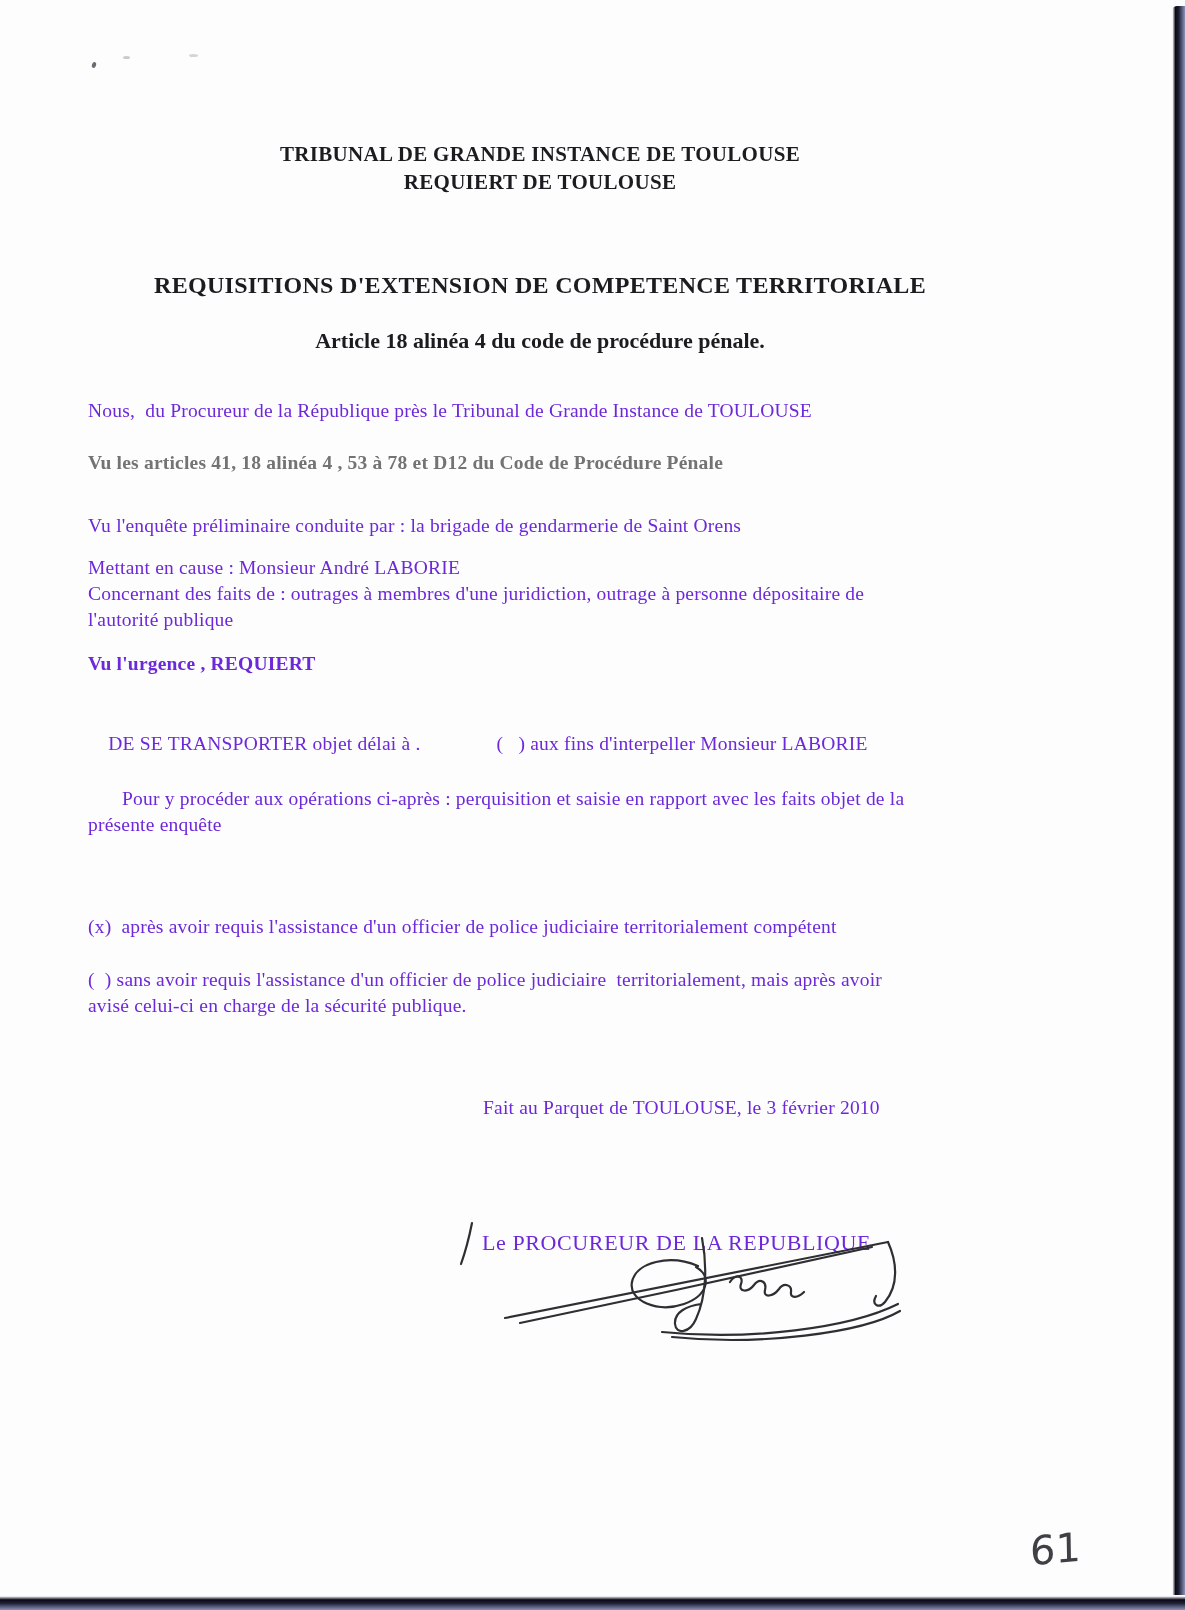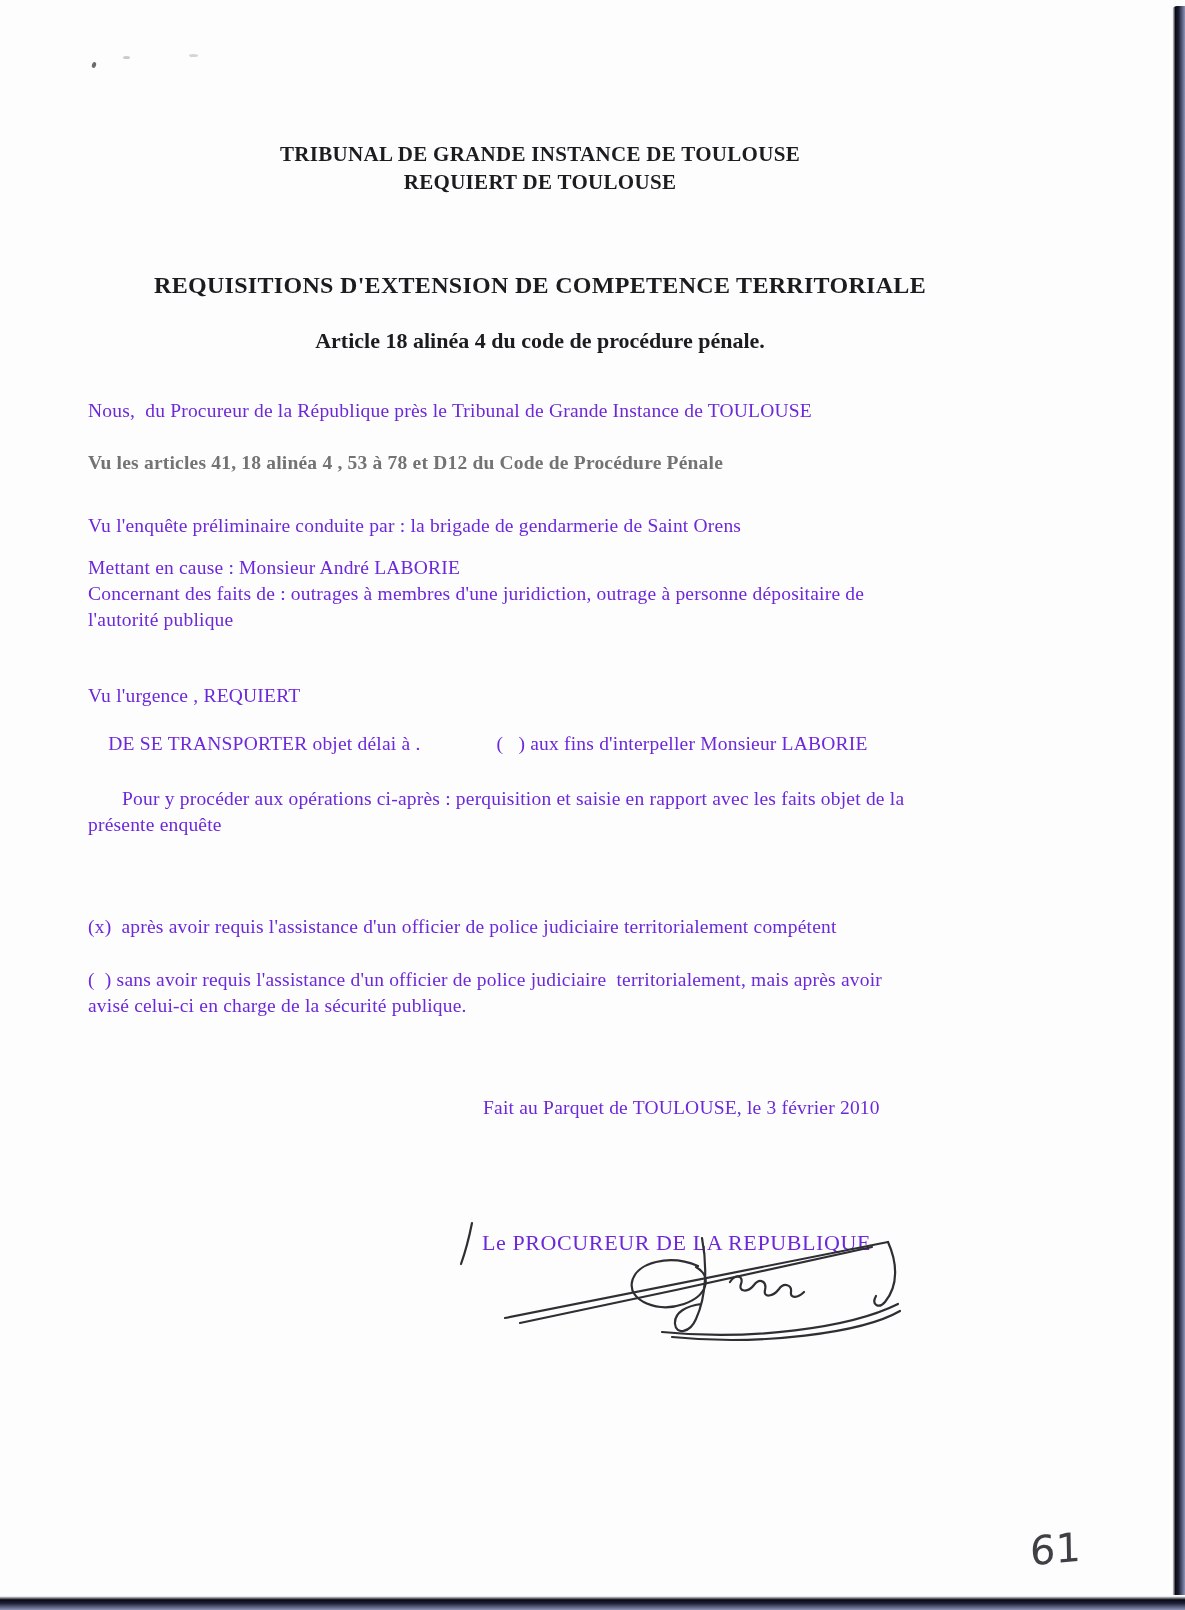--- a/index.html
+++ b/index.html
@@ -33,21 +33,21 @@
     position:absolute;left:88px;
     font-size:19.5px;letter-spacing:0.2px;white-space:pre;color:#6d28d9;
   }
   .bold{font-weight:bold;color:#737373;}
   .l-nous{top:400px;}
   .l-vuart{top:452px;}
   .l-vuenq{top:504px;margin-top:11px;}
   .l-mettant{top:557px;}
   .l-conc1{top:583px;}
   .l-conc2{top:609px;}
-  .l-urg1{top:685px;}
+  .l-urg1{top:653px;font-weight:bold;}
   .l-urg2{top:711px;}
   .l-pour1{top:788px;margin-left:34px;}
   .l-pour2{top:814px;}
   .l-chk1{top:916px;}
   .l-chk2a{top:969px;}
   .l-chk2b{top:995px;}
   .l-fait{top:1097px;left:483px;}
   .l-sig{top:1230px;left:482px;font-size:22px;letter-spacing:0.6px;}
   .gap{display:inline-block;width:76px;}
   

